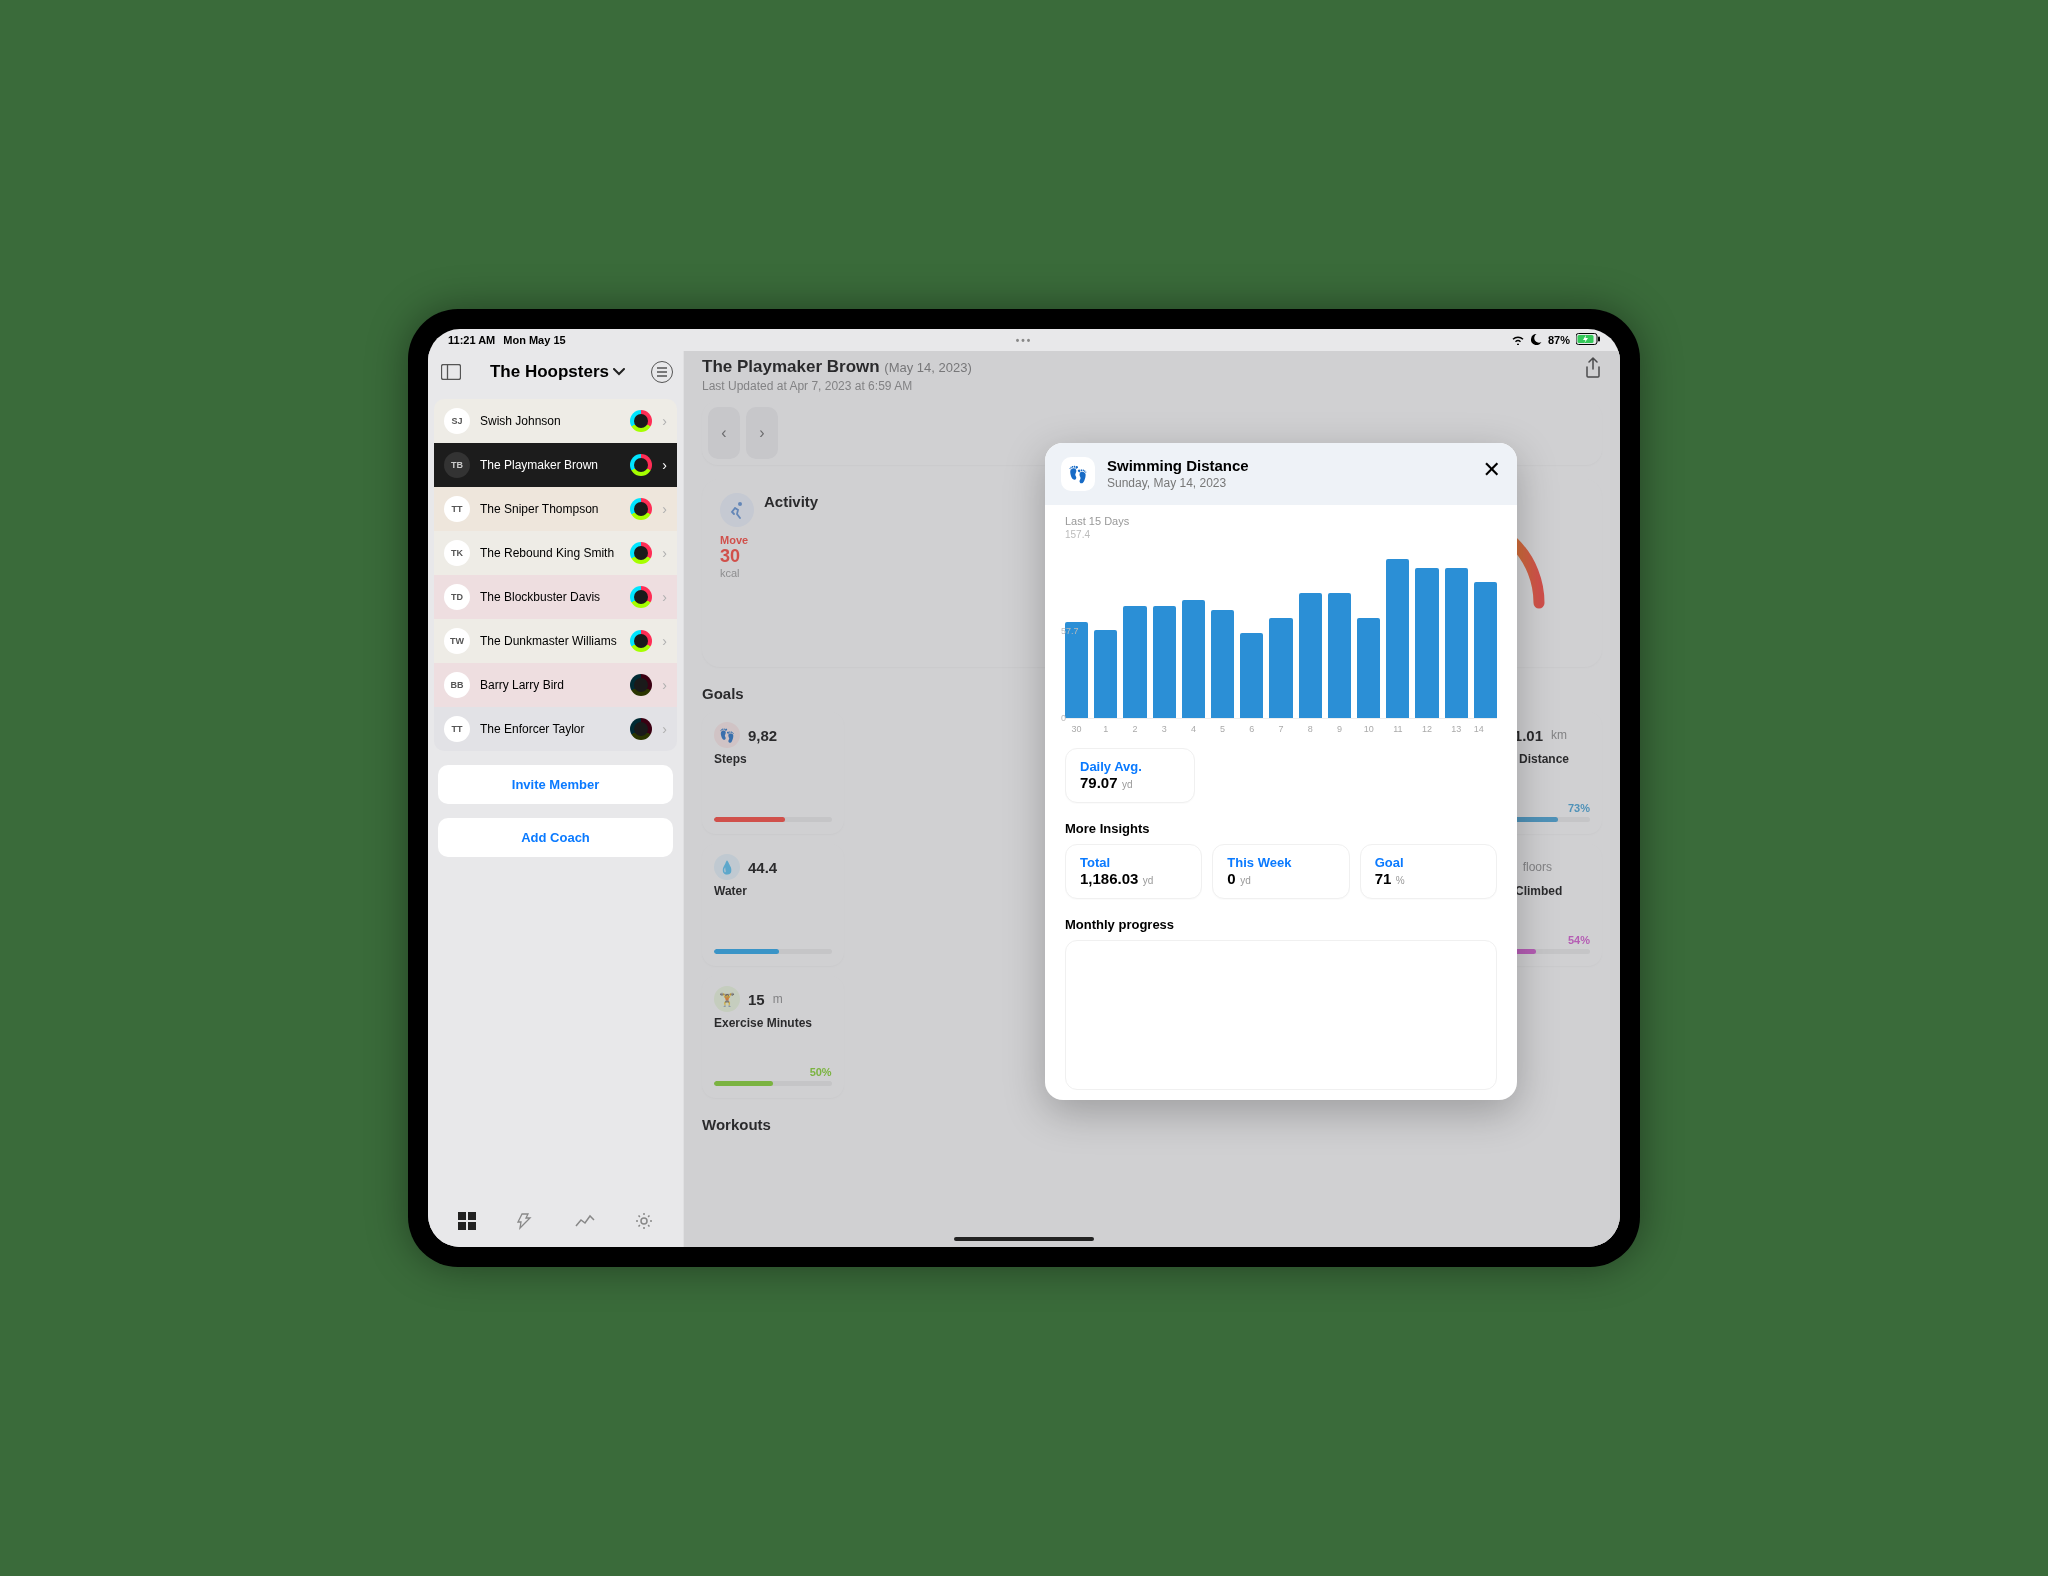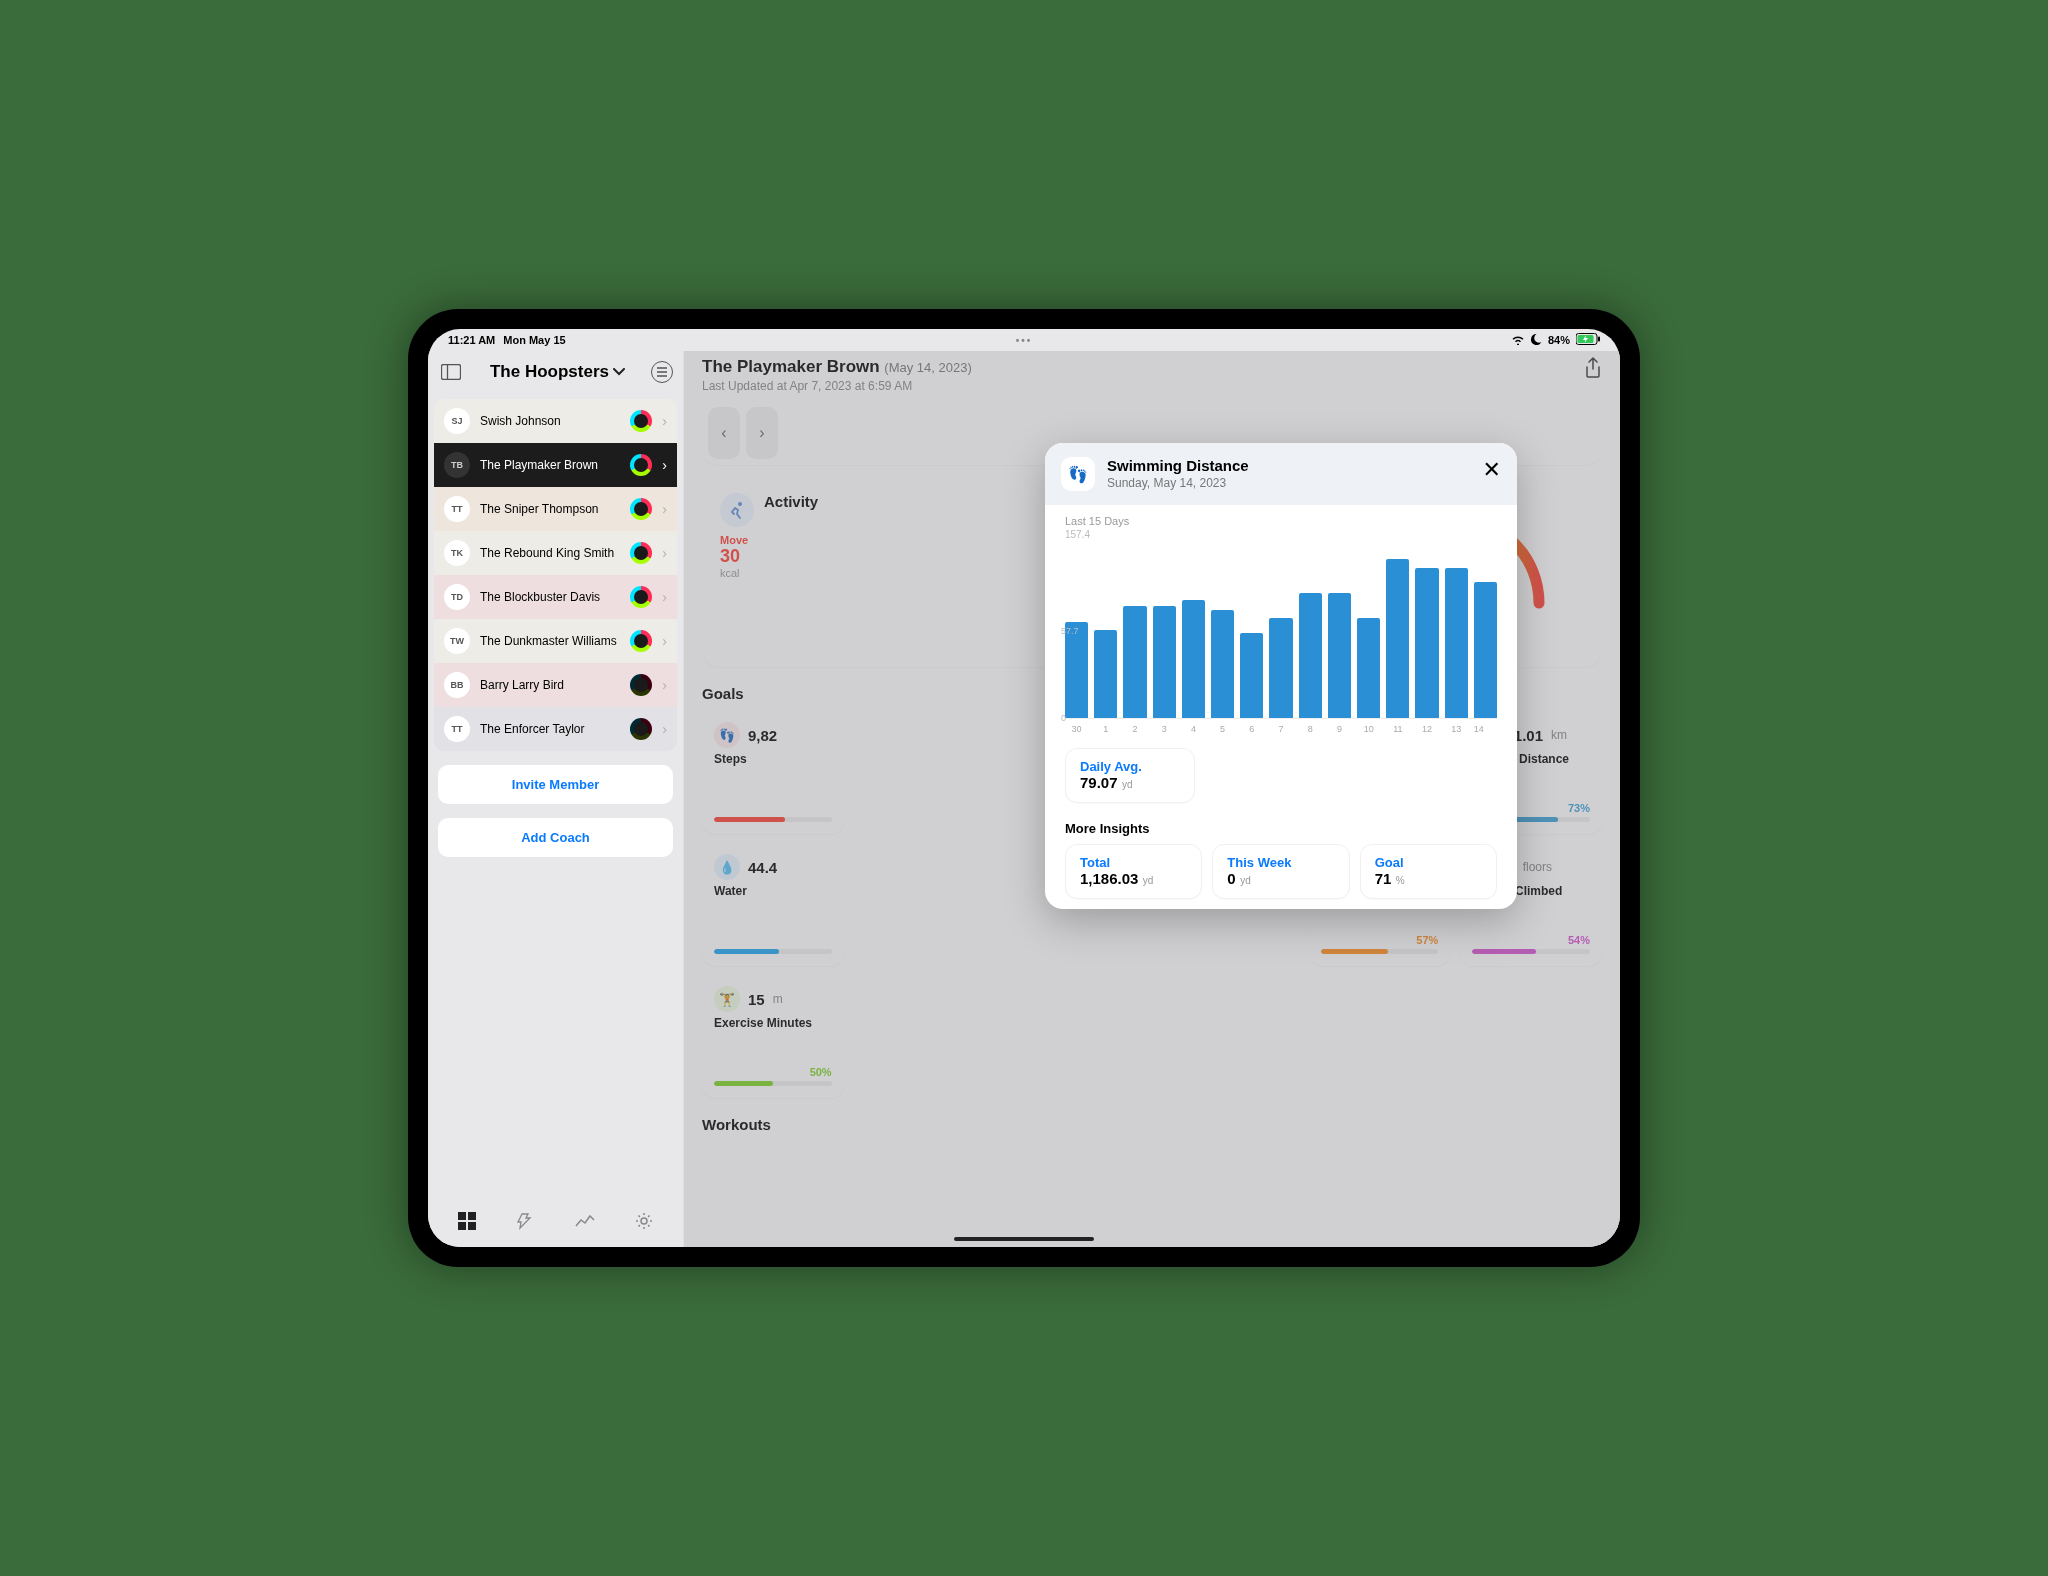--- a/index.html
+++ b/index.html
@@ -140,21 +140,21 @@
     <span>
       <svg width="14" height="11" viewBox="0 0 14 11">
               <path d="M7 9.5a1 1 0 100 2 1 1 0 000-2zm-3-2.3a4.5 4.5 0 016 0l-1 1a3 3 0 00-4 0zM1.5 4.7a8 8 0 0111 0l-1 1a6.5 6.5 0 00-9 0z" fill="#000"></path>
             </svg>
     </span>
     <span>
       <svg width="11" height="11" viewBox="0 0 11 11">
               <path d="M5.5 0a5.5 5.5 0 104.9 8A4.5 4.5 0 015.5 0z" fill="#000"></path>
             </svg>
     </span>
-    <span>84%</span>
+    <span>87%</span>
     <span>
       <svg width="24" height="12" viewBox="0 0 24 12">
               <rect x="0" y="0.5" width="21" height="11" rx="2.5" fill="none" stroke="#000"></rect>
               <rect x="1.5" y="2" width="16" height="8" rx="1.5" fill="#34c759"></rect>
               <rect x="22" y="3.5" width="2" height="5" rx="1" fill="#000"></rect>
               <path d="M10 2l-3 5h2.5l-1 3 3.5-5H9.5z" fill="#fff"></path>
             </svg>
     </span>
   </div>
 </div>
@@ -544,20 +544,24 @@
           <div class="tile-label">This Week</div>
           <div><span class="tile-val">0</span> <span class="tile-unit">yd</span></div>
         </div>
         <div class="insight-tile">
           <div class="tile-label">Goal</div>
           <div><span class="tile-val">71</span> <span class="tile-unit">%</span></div>
         </div>
       </div>
     </div>
 
+    <div class="modal-section">
+      <div class="modal-section-title">Monthly progress</div>
+      <div class="monthly-box"></div>
+    </div>
   </div>
 
 </div>
 </div>
 
 <div class="home-indicator"></div>
 </div>
 </div>
 
 </body></html>

